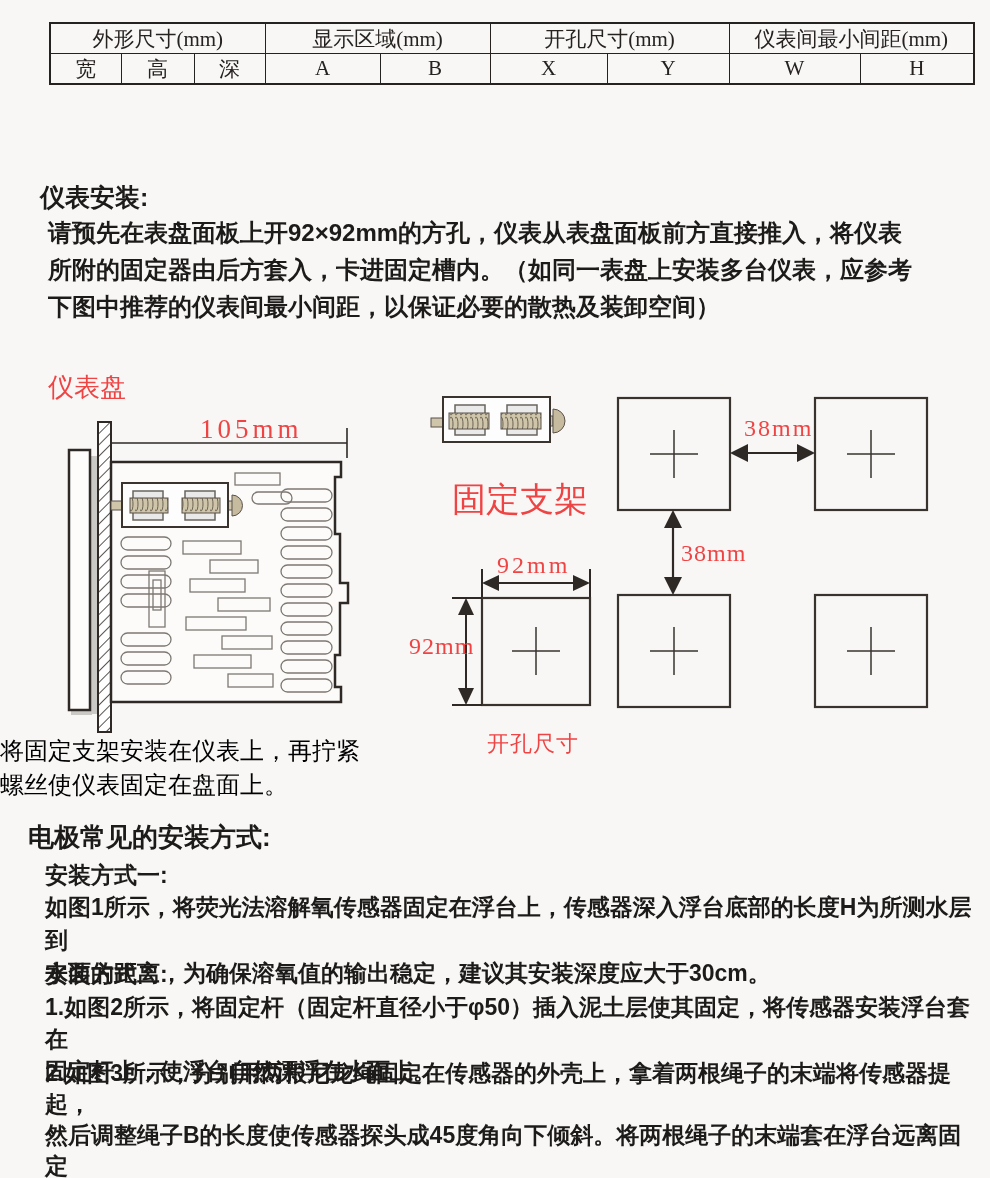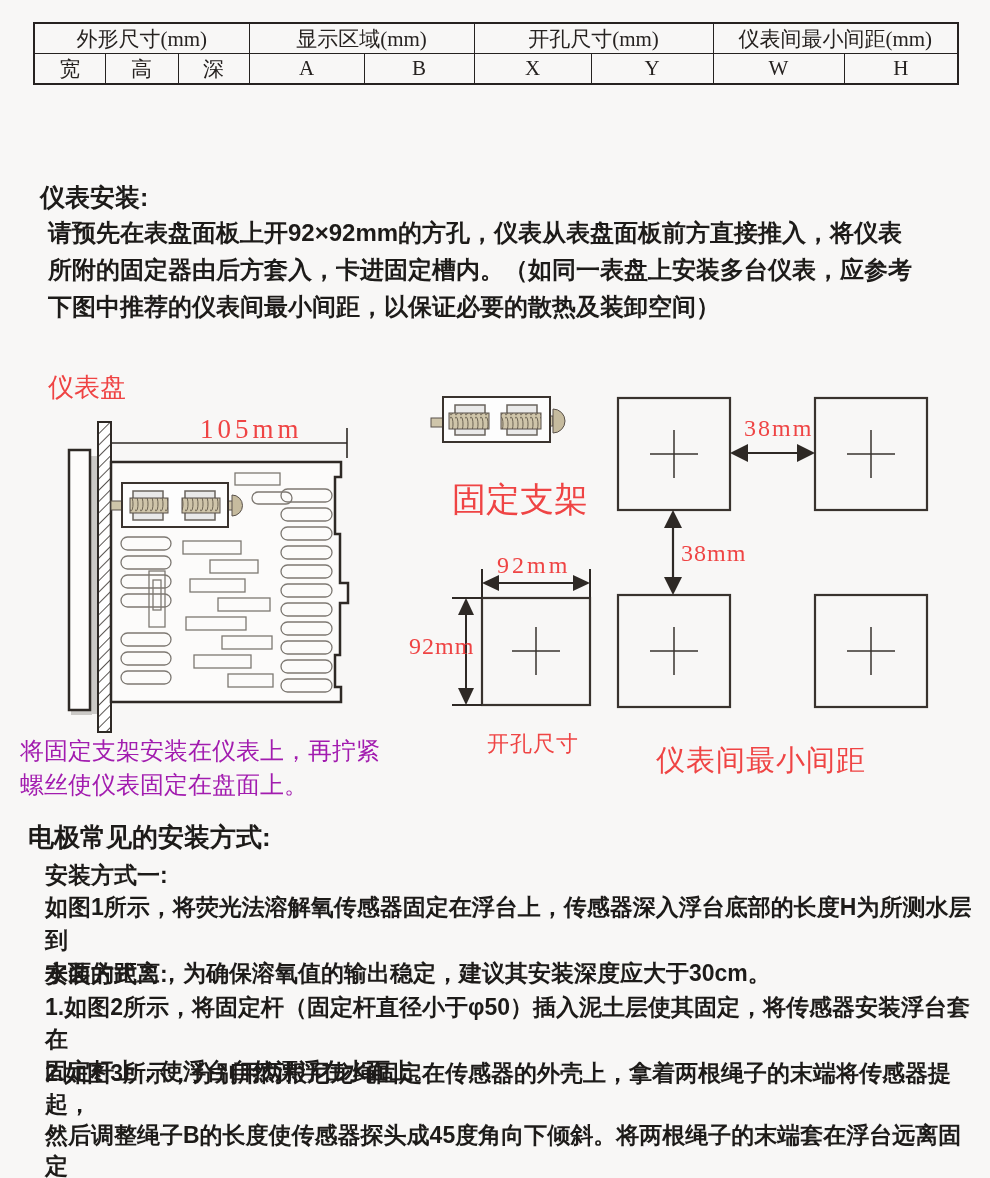--- a/index.html
+++ b/index.html
@@ -13,21 +13,21 @@
   .spec-table{
     position:absolute;left:33px;top:22px;width:924px;
     border-collapse:collapse;table-layout:fixed;
     font-family:"Liberation Serif","DejaVu Serif",serif;
     font-size:21px;color:#262220;background:transparent;
   }
   .spec-table td{
     border:1.5px solid #262220;text-align:center;vertical-align:middle;
     height:29px;padding:0;white-space:nowrap;overflow:hidden;
   }
-  .spec-table{border:2.5px solid #262220;}
+  .spec-table{border:2.5px solid #262220;margin-left:16px;}
   
   .h-sans{font-weight:bold;position:absolute;white-space:pre-line;}
   .install-heading{left:40px;top:181px;font-size:25px;text-align:right;}
   .install-body{left:48px;top:214px;width:910px;font-size:24px;line-height:37px;font-weight:bold;}
   .elec-heading{left:28px;top:820px;font-size:26px;}
   .m-label{font-size:23px;}
   .m1-label{left:45px;top:860px;}
   .m1-text{left:45px;top:891px;width:930px;font-size:23px;line-height:33px;}
   .m2-label{left:45px;top:959px;}
   .m2-item1{left:45px;top:991px;width:930px;font-size:23px;line-height:32px;}
@@ -41,21 +41,21 @@
   }
   .panel-label{left:48px;top:10px;font-size:26px;}
   .dim-105{left:200px;top:54px;font-size:27px;letter-spacing:4px;}
   .bracket-label{left:452px;top:117px;font-size:34px;}
   .dim92-top{left:497px;top:192px;font-size:24px;letter-spacing:3px;}
   .dim92-left{left:409px;top:273px;font-size:24px;letter-spacing:1px;}
   .dim38-h{left:744px;top:55px;font-size:24px;letter-spacing:2px;}
   .dim38-v{left:681px;top:180px;font-size:24px;letter-spacing:1px;}
   .cutout-label{left:487px;top:369px;font-size:22px;letter-spacing:1px;}
   .spacing-label{left:656px;top:381px;font-size:29px;letter-spacing:1px;}
-  .caption{left:20px;top:374px;font-size:24px;line-height:34px;color:#a21caf;}
+  .caption{left:0;top:374px;font-size:24px;line-height:34px;color:#000000;}
 </style>
 </head>
 <body>
 
 <table class="spec-table">
   <colgroup>
     <col style="width:71px">
       <col style="width:73px">
       <col style="width:71px">
     <col style="width:115px">
@@ -223,21 +223,20 @@
   </svg>
 
   <div class="dlabel panel-label">仪表盘</div>
   <div class="dlabel dim-105">105mm</div>
   <div class="dlabel bracket-label">固定支架</div>
   <div class="dlabel dim92-top">92mm</div>
   <div class="dlabel dim92-left">92mm</div>
   <div class="dlabel dim38-h">38mm</div>
   <div class="dlabel dim38-v">38mm</div>
   <div class="dlabel cutout-label">开孔尺寸</div>
-  <div class="dlabel spacing-label">仪表间最小间距</div>
   <div class="dlabel caption">将固定支架安装在仪表上，再拧紧
 螺丝使仪表固定在盘面上。</div>
 </div>
 
 <div class="h-sans elec-heading">电极常见的安装方式:</div>
 <div class="h-sans m-label m1-label">安装方式一:</div>
 <div class="h-sans m1-text">如图1所示，将荧光法溶解氧传感器固定在浮台上，传感器深入浮台底部的长度H为所测水层到
 水面的距离，为确保溶氧值的输出稳定，建议其安装深度应大于30cm。</div>
 <div class="h-sans m-label m2-label">安装方式二:</div>
 <div class="h-sans m2-item1">1.如图2所示，将固定杆（固定杆直径小于φ50）插入泥土层使其固定，将传感器安装浮台套在

